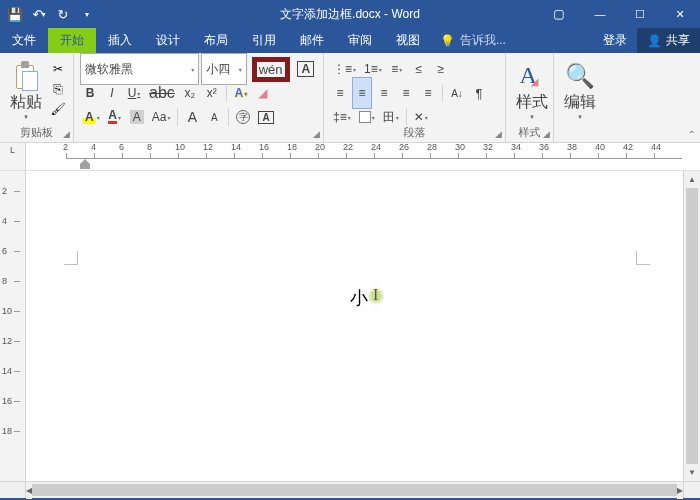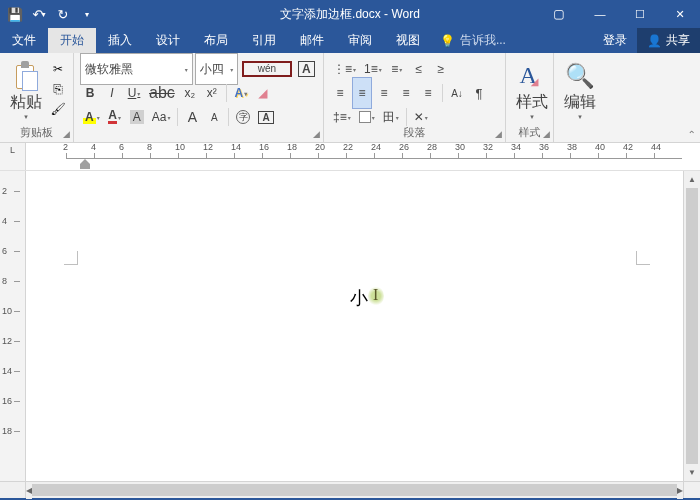--- a/index.html
+++ b/index.html
@@ -7,21 +7,21 @@
 .titlebar{height:28px;background:#2b579a;color:#fff;display:flex;align-items:center;position:relative}
 .qat{display:flex;gap:2px;padding-left:4px;align-items:center;height:100%}
 .qat-btn{width:22px;height:22px;display:flex;align-items:center;justify-content:center;font-size:13px}
 .dropdown-tiny{font-size:8px;margin-left:-2px}
 .title-center{position:absolute;left:50%;transform:translateX(-50%);font-size:12px;white-space:nowrap}
 .win-controls{position:absolute;right:0;display:flex;height:100%}
 .win-btn{width:40px;display:flex;align-items:center;justify-content:center;font-size:11px}
 .ms-window-icon{width:34px;display:flex;align-items:center;justify-content:center;margin-right:4px}
 .tabs{height:25px;background:#2b579a;display:flex;color:#fff;font-size:12px;align-items:stretch}
 .tab{padding:0 12px;display:flex;align-items:center;cursor:pointer}
-.tab.active{background:#e5e5e5;color:#2b579a}
+.tab.active{background:#84cc16;color:#2b579a}
 .tell-me{display:flex;align-items:center;padding:0 8px;color:#cdd9ec}
 .tell-me .bulb{margin-right:5px;font-size:12px}
 .login-area{margin-left:auto;display:flex;align-items:center}
 .login{padding:0 10px;cursor:pointer}
 .share{background:#1e3e6e;padding:0 10px;display:flex;align-items:center;gap:4px;height:100%}
 .ribbon{height:90px;background:#f3f3f3;border-bottom:1px solid #d4d4d4;display:flex;position:relative}
 .collapse-ribbon{position:absolute;right:4px;bottom:2px;font-size:10px;color:#777;cursor:pointer}
 .group{border-right:1px solid #d4d4d4;padding:3px 6px 0;display:flex;flex-direction:column;position:relative}
 .group-label{position:absolute;bottom:2px;left:0;right:0;text-align:center;font-size:11px;color:#666}
 .group-launcher{position:absolute;right:3px;bottom:3px;font-size:9px;color:#888;cursor:pointer}
@@ -30,21 +30,21 @@
 .big-btn .icon{font-size:24px;height:32px;display:flex;align-items:center}
 .big-btn .lbl{font-size:16px;color:#444}
 .big-btn .dd{font-size:7px;color:#666}
 .col{display:flex;flex-direction:column;gap:2px;justify-content:flex-start;padding-top:2px}
 .row{display:flex;gap:2px;align-items:center;height:22px}
 .ctl{height:32px;min-width:20px;display:flex;align-items:center;justify-content:center;cursor:pointer;border:1px solid transparent;font-size:12px;color:#444;padding:0 2px}
 .ctl.boxed{border:1px solid #ababab;background:#fff}
 .ctl.selected{background:#cde0f7;border-color:#8faadc}
 .font-name{width:120px;justify-content:space-between;padding:0 4px}
 .font-size{width:46px;justify-content:space-between;padding:12px 4px}
-.wen{border:2px solid #7f1d1d;font-size:10px;padding:1px 14px;line-height:1}
+.wen{border:5px solid #7f1d1d;font-size:13px;padding:1px 2px;line-height:1}
 .aboxed{border:1px solid #444;padding:0 3px;font-weight:bold}
 .sep{width:1px;height:18px;background:#d4d4d4;margin:0 2px}
 .tiny-dd{font-size:6px;margin-left:1px;color:#777}
 .ruler-area{height:28px;background:#fff;display:flex;border-bottom:1px solid #e0e0e0}
 .ruler-corner{width:26px;background:#f3f3f3;border-right:1px solid #d4d4d4;display:flex;align-items:flex-start;justify-content:center;font-size:9px;color:#555;padding-top:2px}
 .ruler-h{flex:1;position:relative;background:#fff;overflow:hidden}
 .ruler-ticks{position:absolute;left:40px;top:0;height:16px;display:flex;border-bottom:1px solid #999}
 .tick{width:28px;font-size:9px;color:#555;text-align:left;border-left:1px solid #999;height:6px;margin-top:10px;position:relative}
 .tick span{position:absolute;top:-11px;left:-4px}
 .indent-marker{position:absolute;left:54px;top:16px;width:10px;height:10px}

